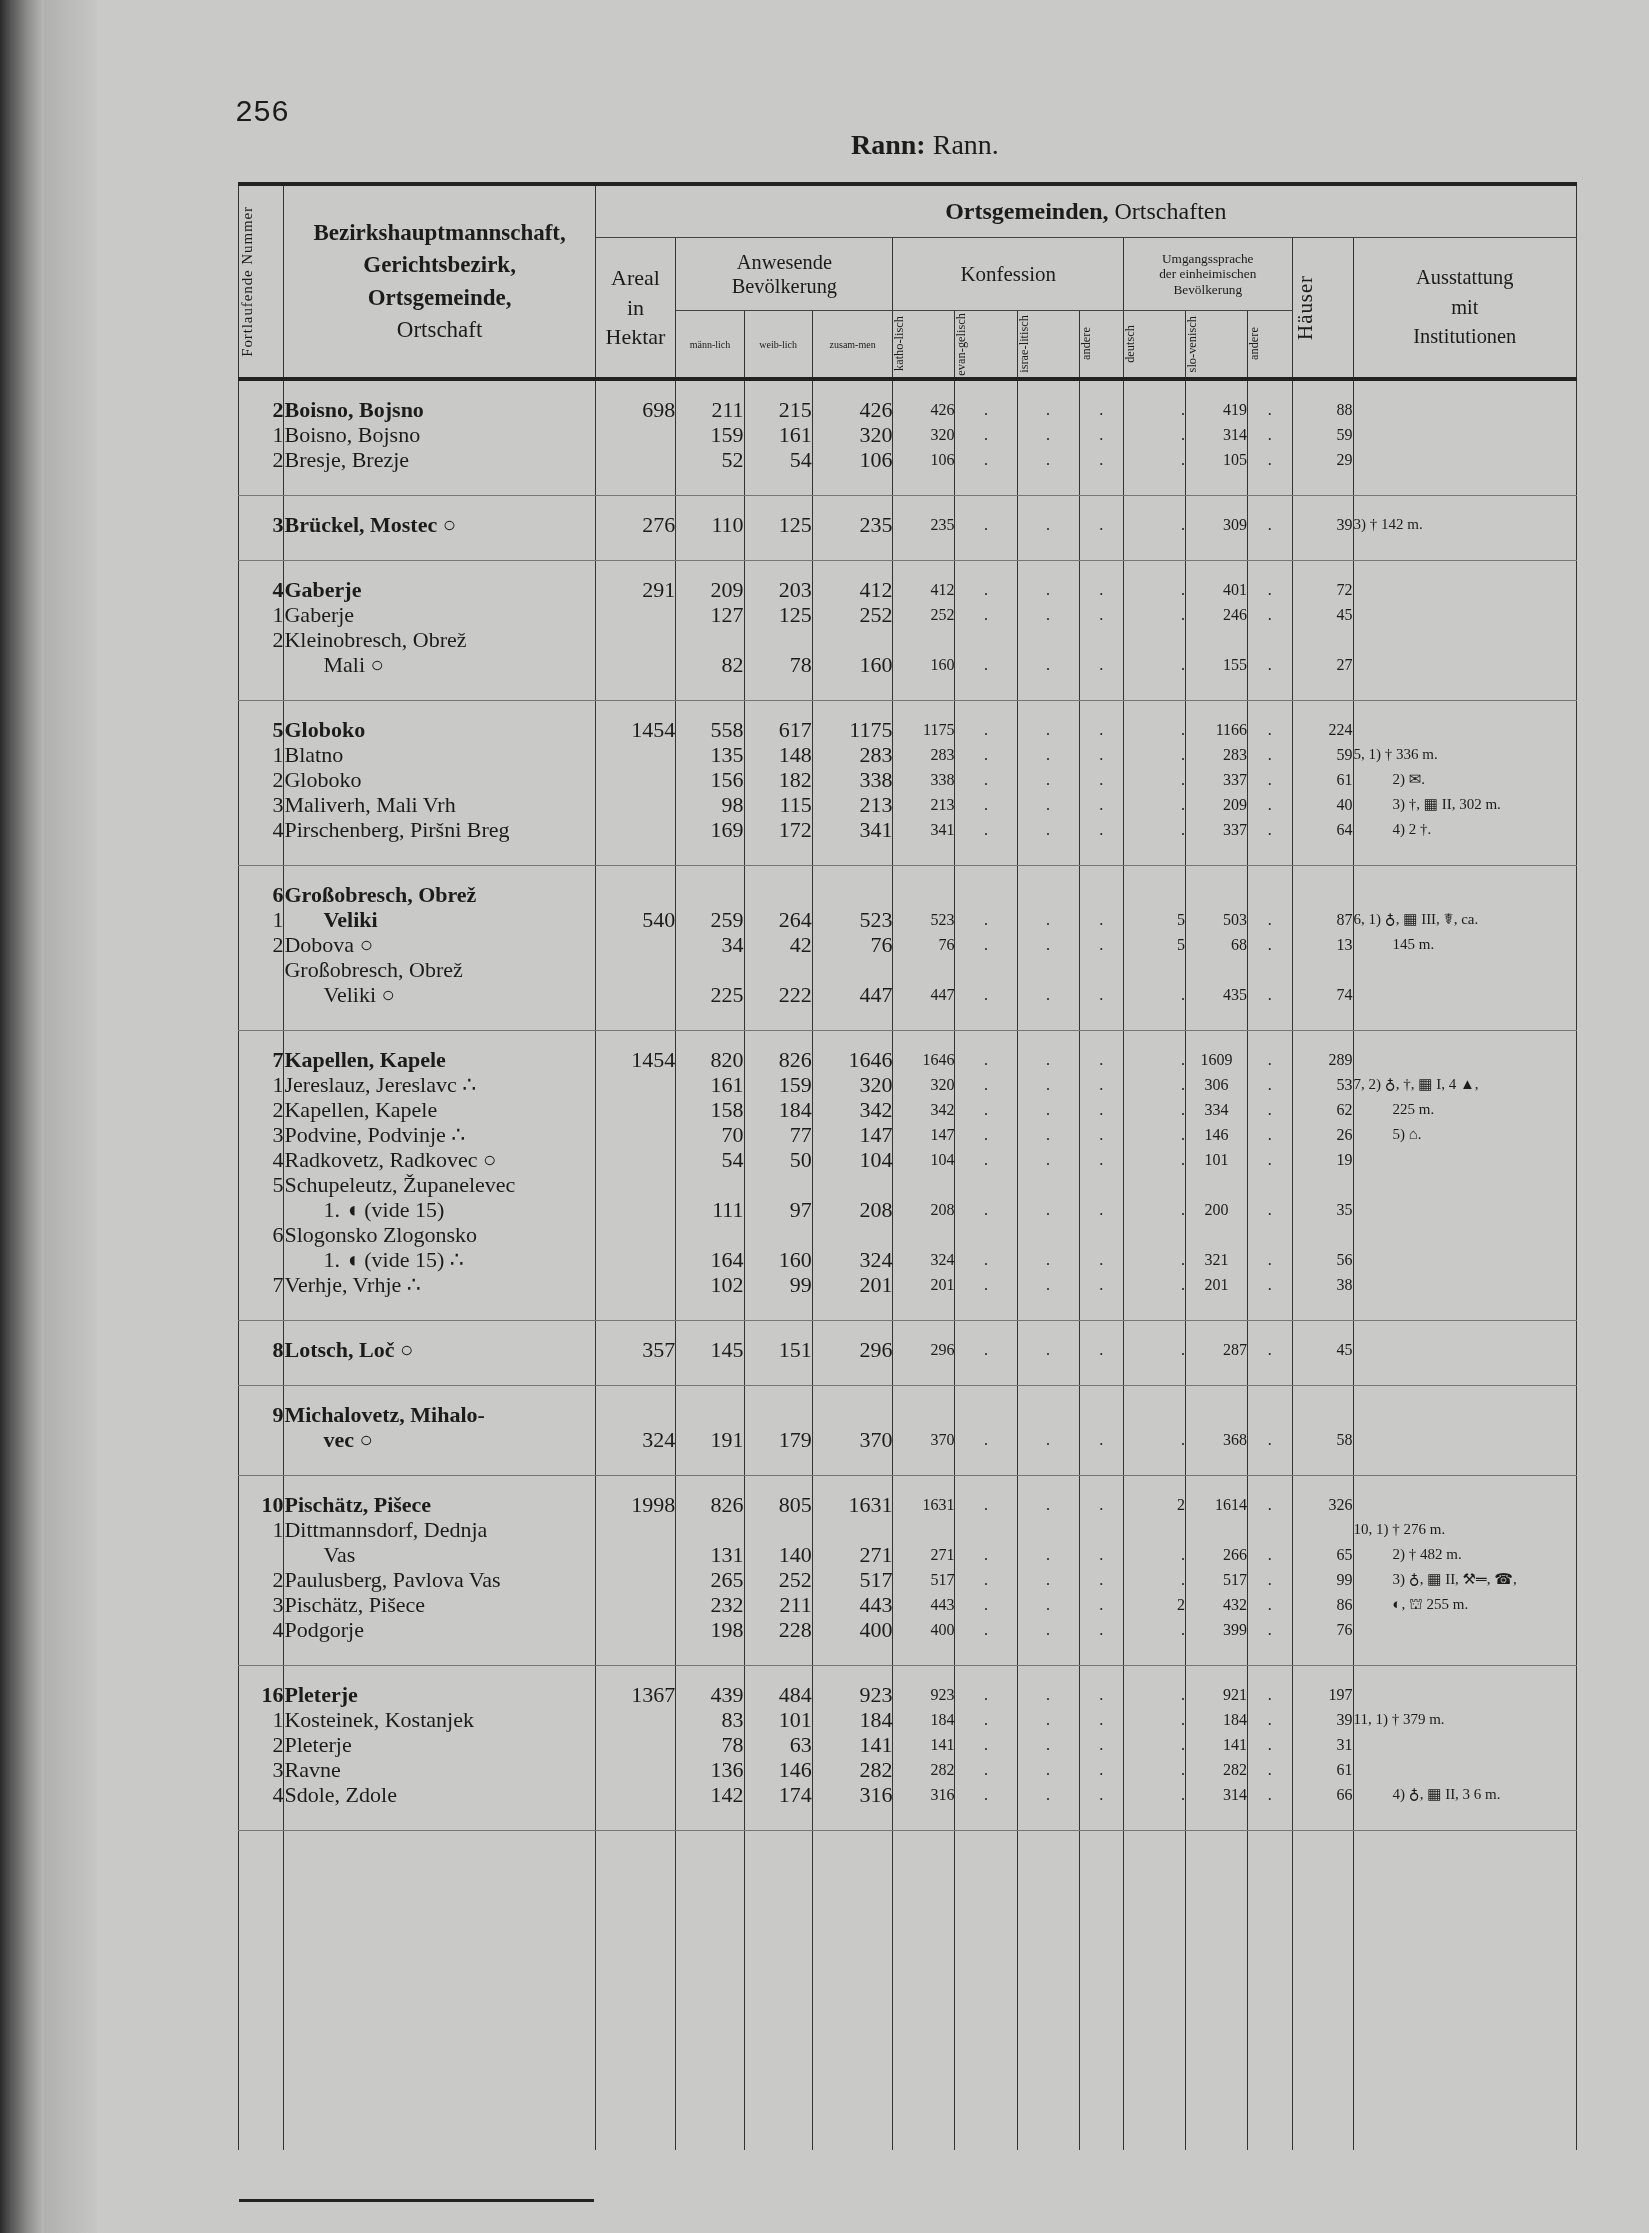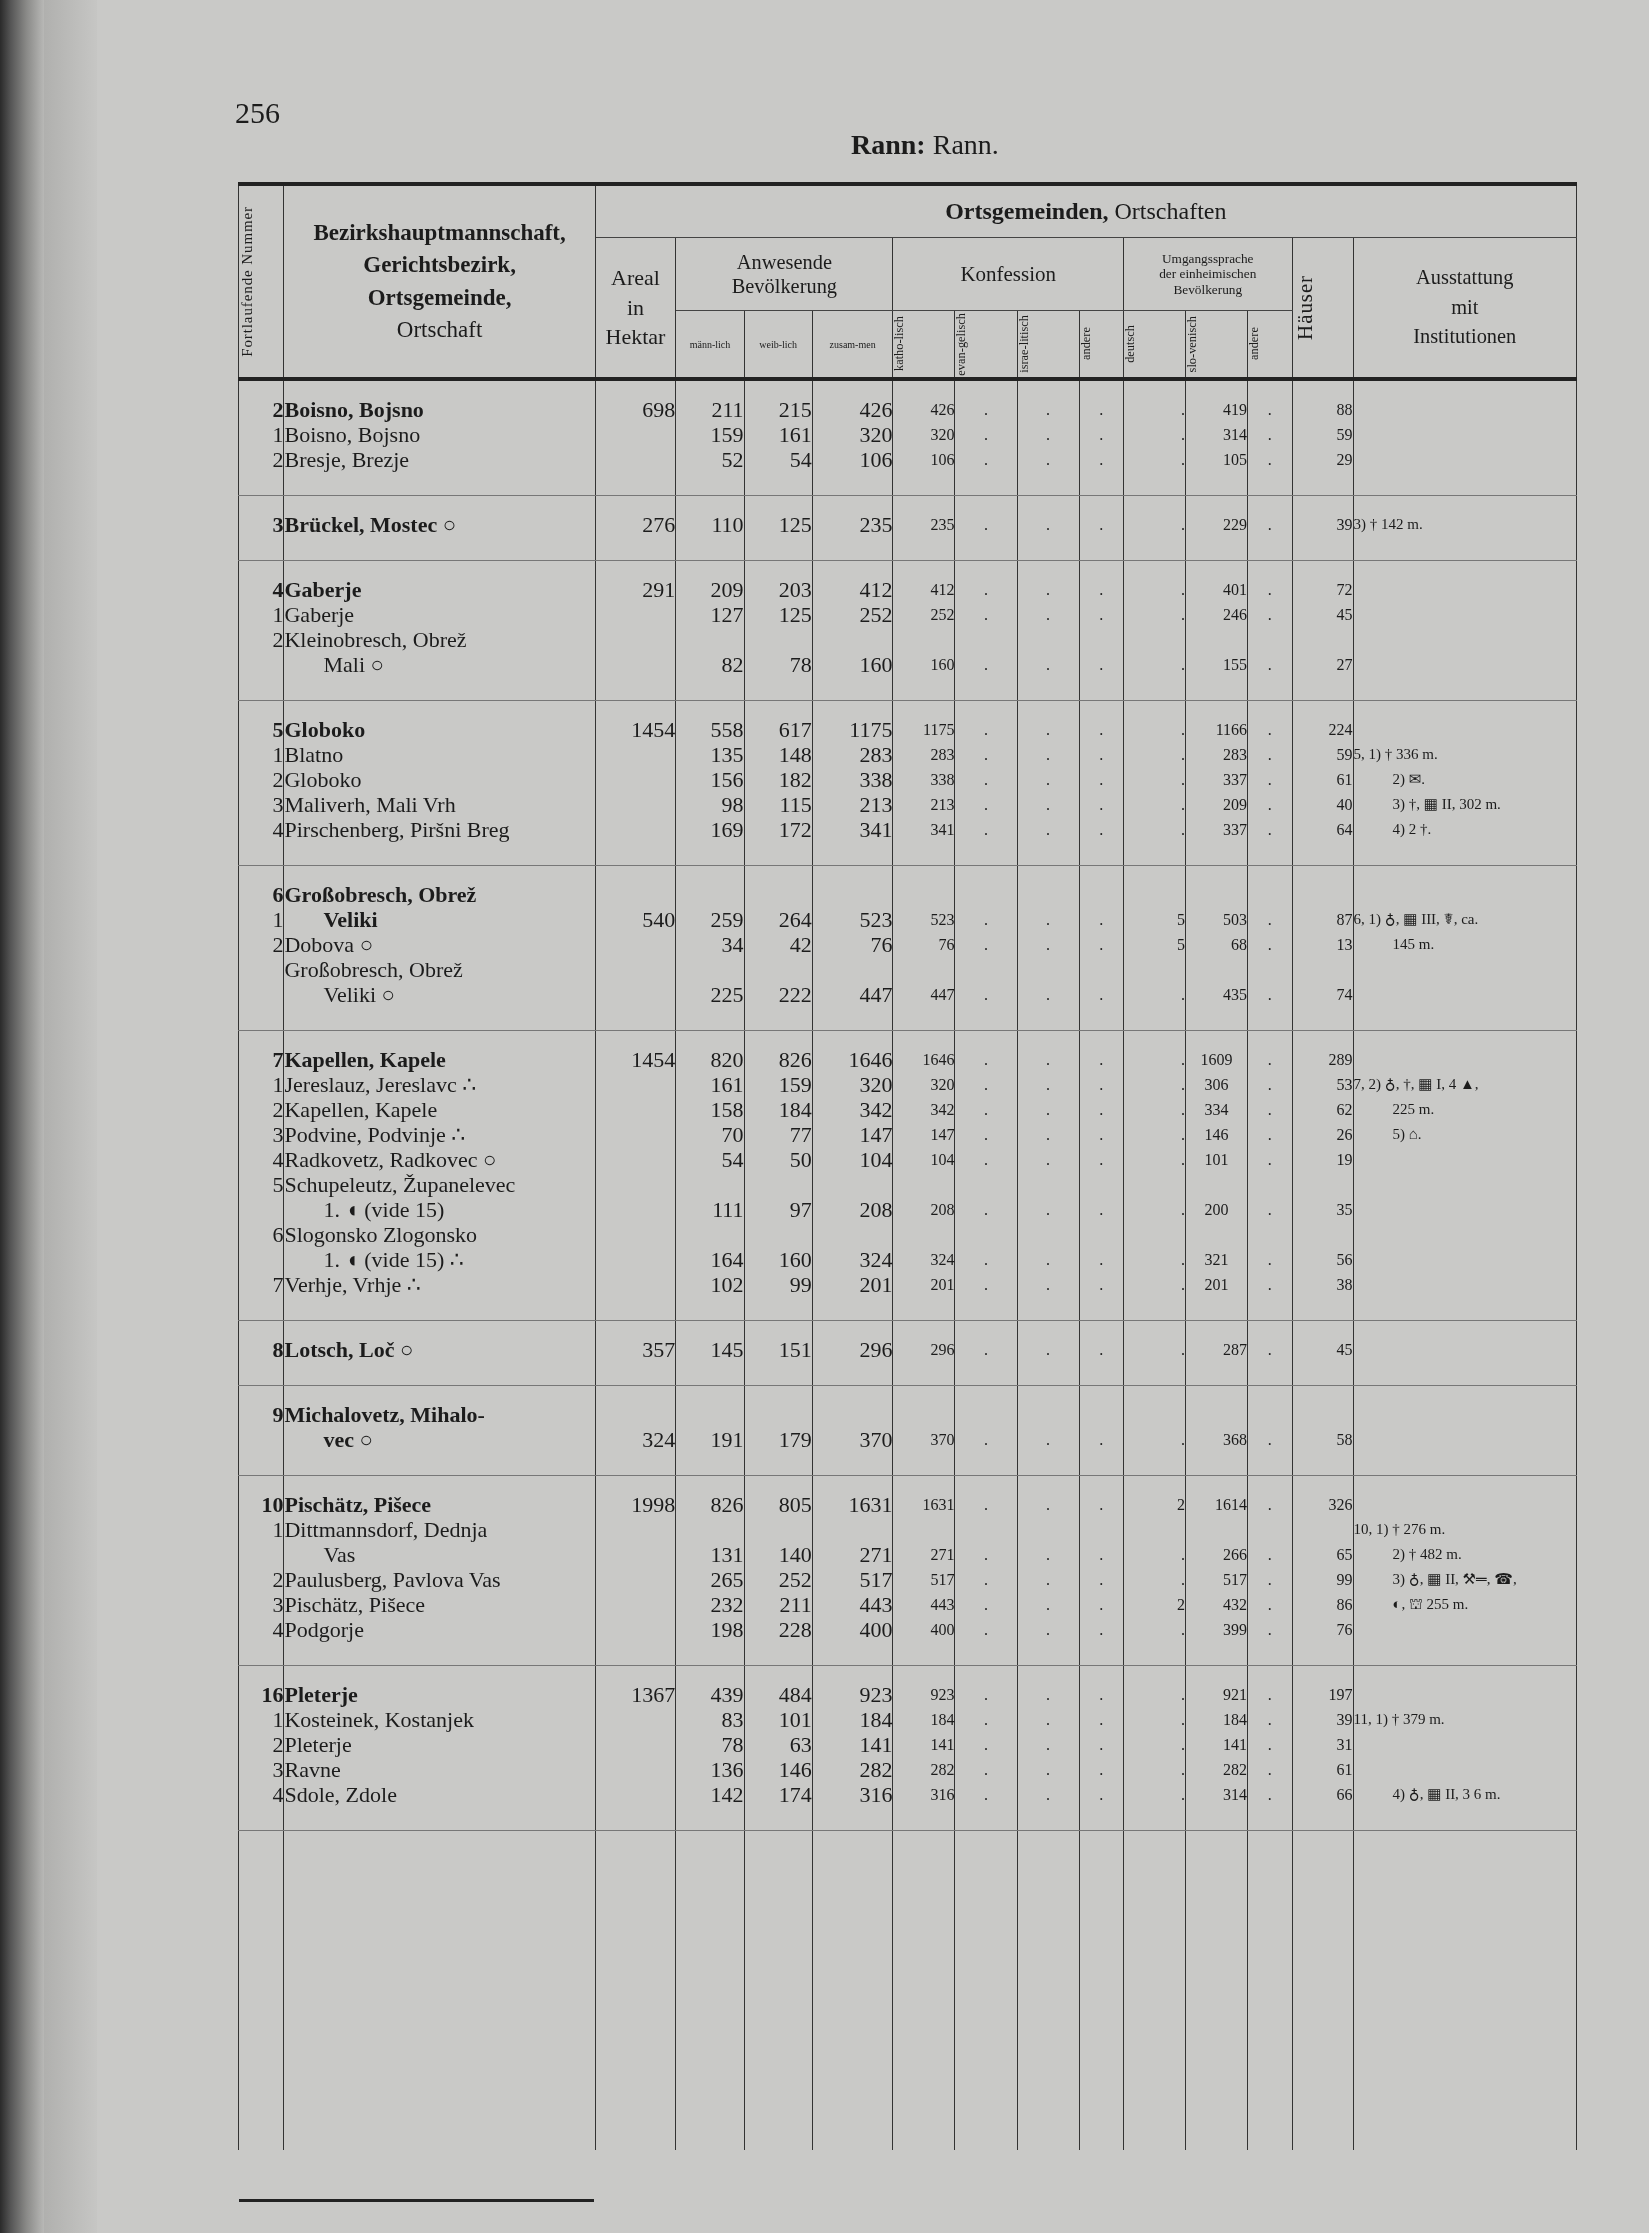--- a/index.html
+++ b/index.html
@@ -1,19 +1,19 @@
 <!DOCTYPE html>
 <html style="font-size:14px"><head>
 <meta charset="utf-8">
 <style>
   html,body{margin:0;padding:0;}
   body{width:1649px;height:2233px;background:#c9c9c7;position:relative;overflow:hidden;font-family:"Liberation Serif","DejaVu Serif",serif;color:#1c1c1c;}
   .spine{position:absolute;left:0;top:0;width:44px;height:2233px;background:linear-gradient(90deg,#2a2a2a 0,#555 10.6px,#8a8a88 26.6px,#b8b8b6 44px);}
   .spine2{position:absolute;left:44px;top:0;width:53px;height:2233px;background:linear-gradient(90deg,#b0b0ae,#c6c6c4);}
-  .page-num{position:absolute;left:235px;top:96px;font-size:30px;}
+  .page-num{position:absolute;left:235px;top:96px;font-size:30px;font-family:Liberation Mono, monospace;}
   .running-head{position:absolute;left:851px;top:129px;font-size:28px;}
   .running-head b{font-weight:bold;}
   table.main{position:absolute;left:238px;top:182px;width:1339px;border-collapse:collapse;table-layout:fixed;font-size:22px;}
   table.main td, table.main th{border-left:1.8px solid #333;border-right:1.8px solid #333;padding:0;vertical-align:top;}
   table.main thead th{border-bottom:1.8px solid #444;font-weight:normal;text-align:center;vertical-align:middle;}
   .top-rule{border-top:4.4px solid #222 !important;}
   .hdr-thick{border-bottom:4.4px solid #222 !important;}
   .vert{writing-mode:vertical-rl;transform:rotate(180deg);font-size:15px;letter-spacing:0.9px;}
   .vert-sm{writing-mode:vertical-rl;transform:rotate(180deg);font-size:12.4px;line-height:1.05;}
   .hb{font-weight:bold;}
@@ -260,21 +260,21 @@
         </td>
         <td class="cell dot small" style="padding-top: 16px;">
           <div class="ln ">.</div>
           <div style="height: 23px;"></div>
         </td>
         <td class="cell num small" style="padding-top: 16px;">
           <div class="ln ">.</div>
           <div style="height: 23px;"></div>
         </td>
         <td class="cell num small" style="padding-top: 16px;">
-          <div class="ln ">229</div>
+          <div class="ln ">309</div>
           <div style="height: 23px;"></div>
         </td>
         <td class="cell dot small" style="padding-top: 16px;">
           <div class="ln ">.</div>
           <div style="height: 23px;"></div>
         </td>
         <td class="cell num small" style="padding-top: 16px;">
           <div class="ln ">39</div>
           <div style="height: 23px;"></div>
         </td>

